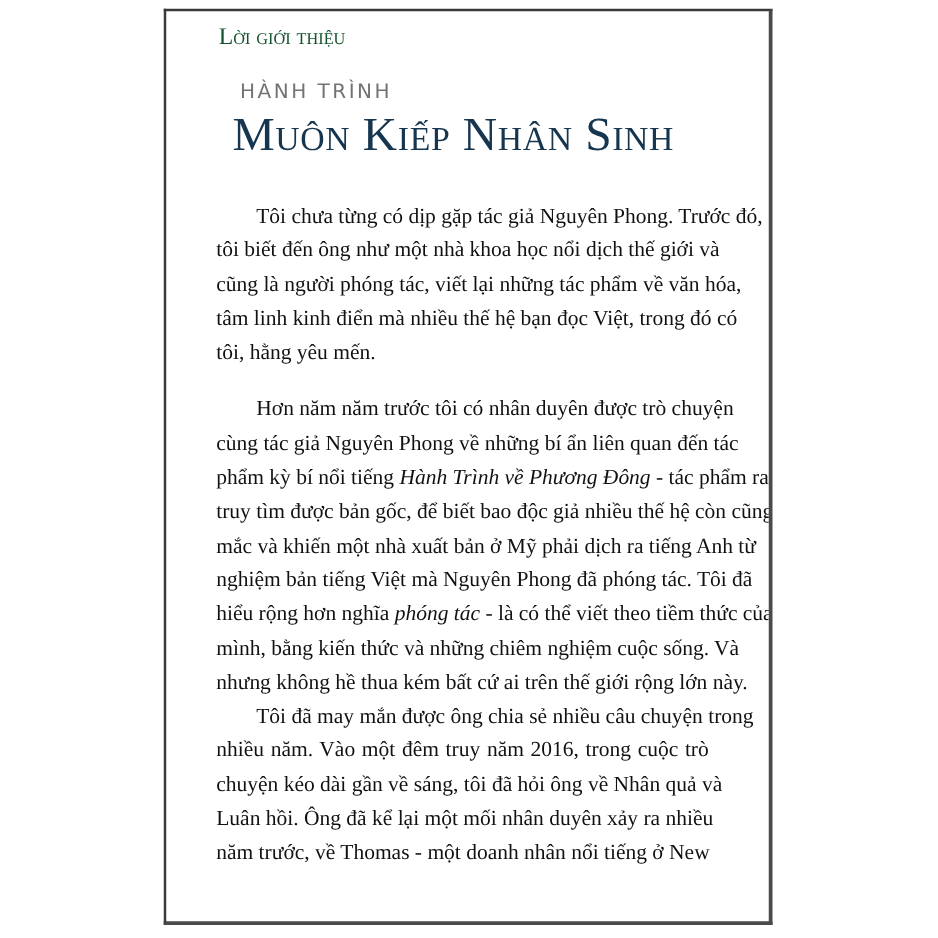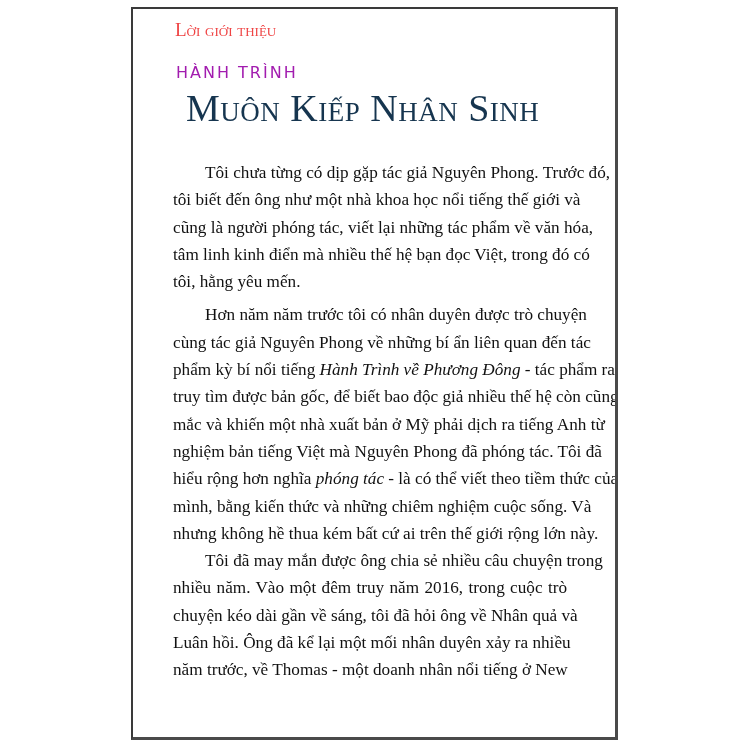--- a/index.html
+++ b/index.html
@@ -12,27 +12,27 @@
     border-left: 2px solid #3a3a3a;
     border-right: 3px solid #4a4a4a;
     border-bottom: 3px solid #4a4a4a;
     box-sizing: border-box;
     background: #ffffff;
     overflow: hidden;
   }
   .kicker {
     position: absolute; left: 42px; top: 10px;
     font-family: "Liberation Serif", serif;
-    font-size: 19px; color: #ef4444;
+    font-size: 19px; color: #14532d;
     font-variant: small-caps; letter-spacing: 0px;
   }
   .subtitle {
-    position: absolute; left: 43px; top: 54px;
+    position: absolute; left: 59px; top: 54px;
     font-family: "DejaVu Sans", sans-serif;
-    font-size: 16px; color: #a21caf; letter-spacing: 2px;
+    font-size: 16px; color: #737373; letter-spacing: 2px;
     font-weight: normal;
   }
   .title {
     position: absolute; left: 40px; top: 77px;
     font-family: "DejaVu Serif", serif;
     font-size: 32px; color: #16354f;
     font-variant: small-caps; letter-spacing: 0.5px;
     white-space: nowrap;
     margin-left: 13px;
   }
@@ -50,23 +50,23 @@
 </style>
 </head>
 <body>
 
 <div class="page">
   <div class="kicker">Lời giới thiệu</div>
   <div class="subtitle">HÀNH TRÌNH</div>
   <div class="title">Muôn Kiếp Nhân Sinh</div>
 
   <div class="body">
-    <div class="para" style="margin-bottom:6px">
+    <div class="para" style="margin-bottom:18px">
       <span class="ln first">Tôi chưa từng có dịp gặp tác giả Nguyên Phong. Trước đó,</span>
-      <span class="ln">tôi biết đến ông như một nhà khoa học nổi tiếng thế giới và</span>
+      <span class="ln">tôi biết đến ông như một nhà khoa học nổi dịch thế giới và</span>
       <span class="ln">cũng là người phóng tác, viết lại những tác phẩm về văn hóa,</span>
       <span class="ln">tâm linh kinh điển mà nhiều thế hệ bạn đọc Việt, trong đó có</span>
       <span class="ln last">tôi, hằng yêu mến.</span>
     </div>
     <div class="para" style="">
       <span class="ln first">Hơn năm năm trước tôi có nhân duyên được trò chuyện</span>
       <span class="ln">cùng tác giả Nguyên Phong về những bí ẩn liên quan đến tác</span>
       <span class="ln"><span>phẩm kỳ bí nổi tiếng </span><em>Hành Trình về Phương Đông</em><span> - tác phẩm ra</span></span>
       <span class="ln">truy tìm được bản gốc, để biết bao độc giả nhiều thế hệ còn cũng</span>
       <span class="ln">mắc và khiến một nhà xuất bản ở Mỹ phải dịch ra tiếng Anh từ</span>

